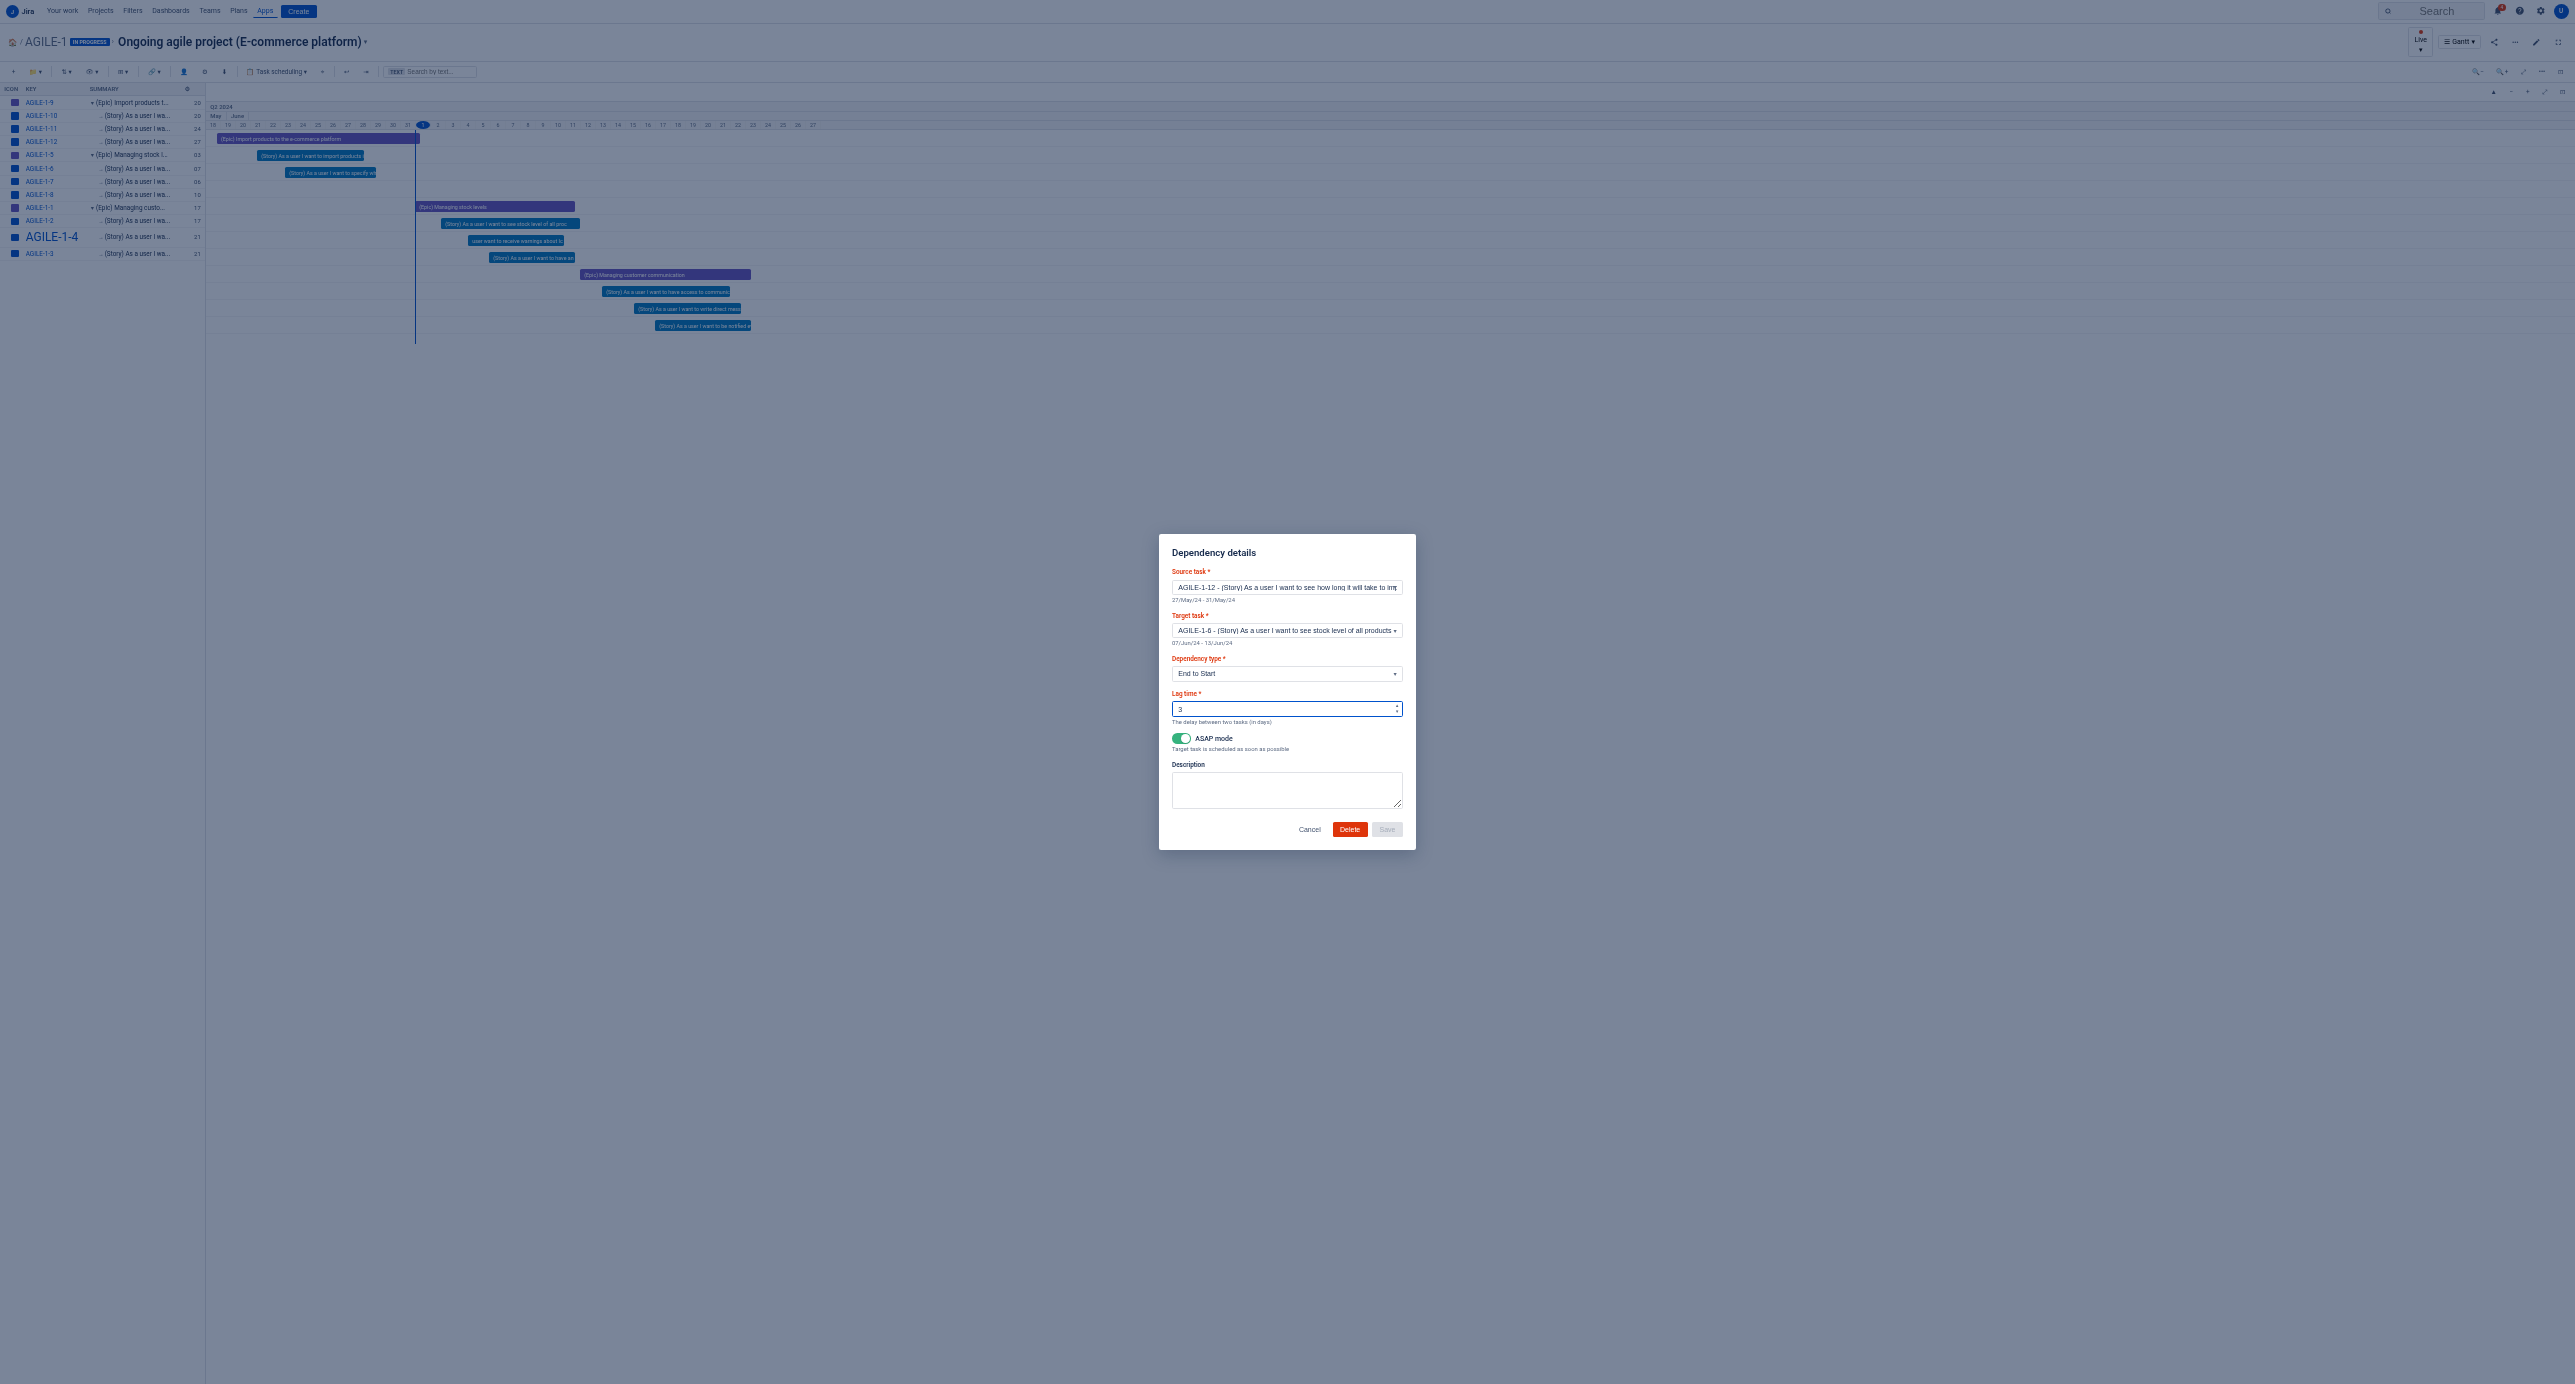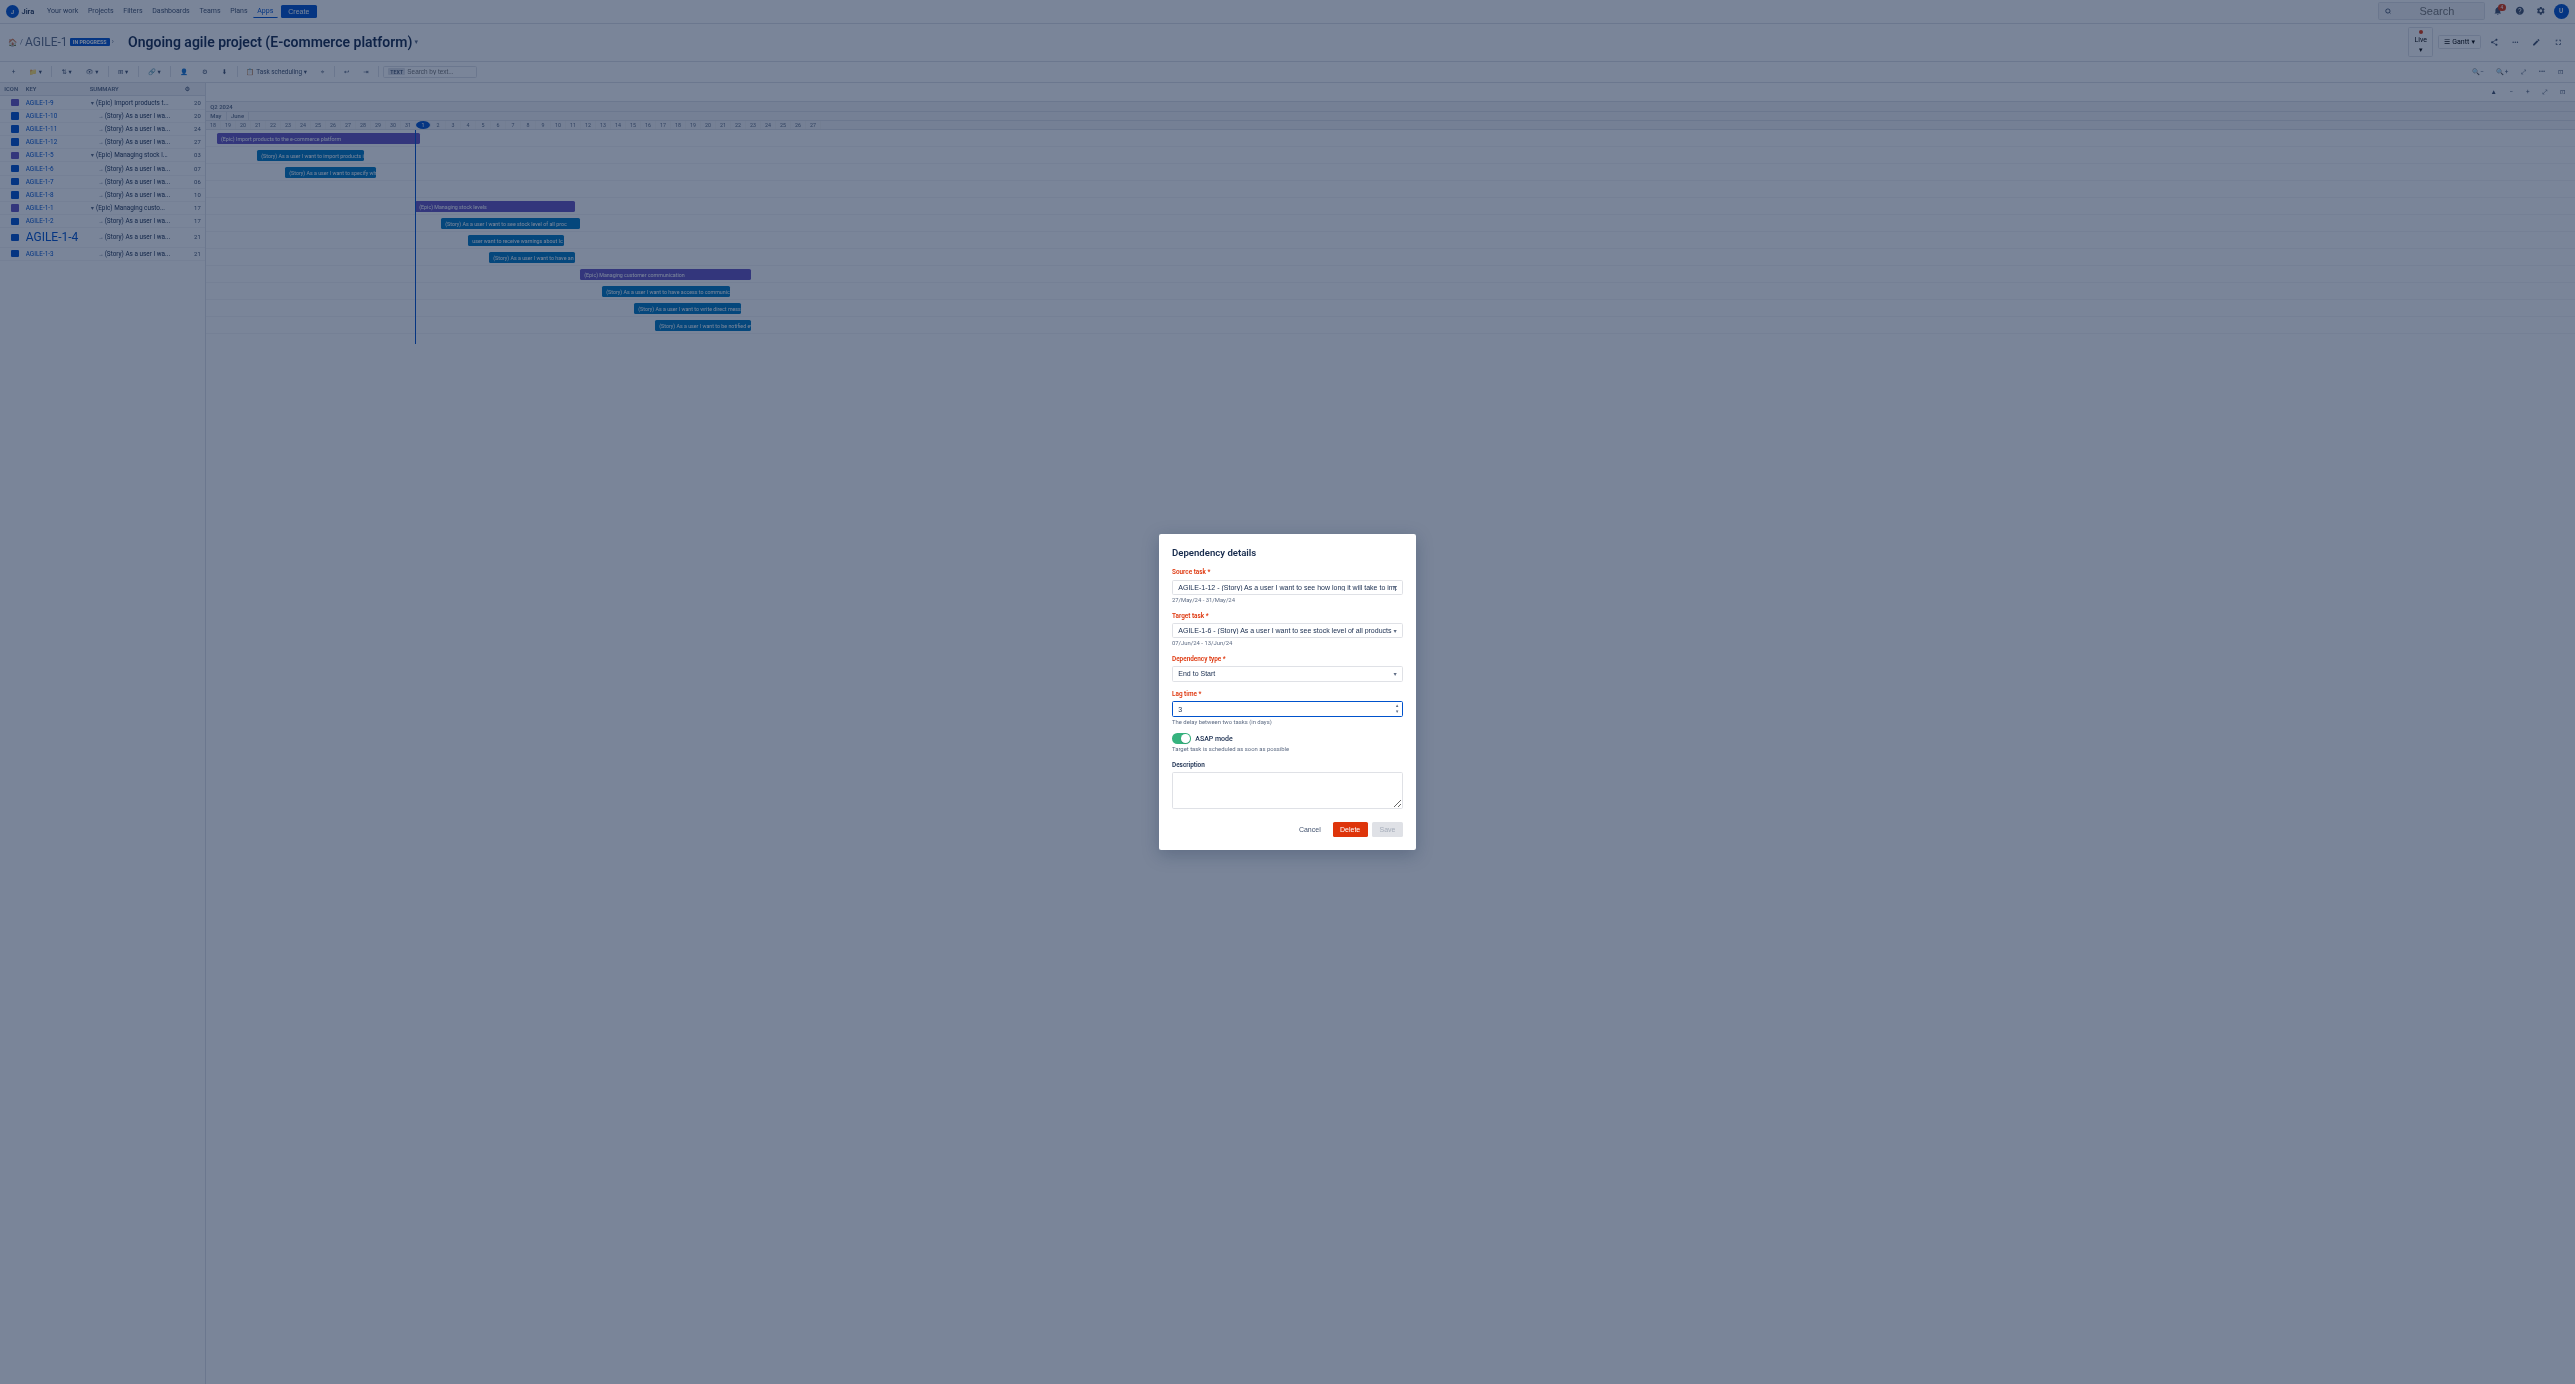--- a/index.html
+++ b/index.html
@@ -18,21 +18,21 @@
     .nav-right { margin-left: auto; display: flex; align-items: center; gap: 4.3px; }
     .search-box { display: flex; align-items: center; background: #f4f5f7; border: 0.5px solid #dfe1e6; border-radius: 1.6px; padding: 2.1px 5.3px; gap: 3.2px; width: 107px; cursor: text; }
     .search-box input { border: none; background: transparent; outline: none; font-size: 11px; color: #42526e; width: 100%; text-align: center; }
     .nav-icon-btn { width: 17px; height: 17px; border-radius: 50%; display: flex; align-items: center; justify-content: center; cursor: pointer; position: relative; }
     .badge { position: absolute; top: 1.1px; right: 1.1px; background: #de350b; color: #fff; font-size: 4.8px; border-radius: 50%; width: 7.5px; height: 7.5px; display: flex; align-items: center; justify-content: center; }
     .avatar { width: 15px; height: 15px; border-radius: 50%; background: #0052cc; display: flex; align-items: center; justify-content: center; color: #fff; font-size: 6.4px; font-weight: 600; }
 
     
     .project-header { background: #fff; border-bottom: 0.5px solid #dfe1e6; padding: 3.2px 8.6px; display: flex; align-items: center; justify-content: space-between; }
     .project-breadcrumb { display: flex; align-items: center; gap: 3.2px; font-size: 12px; color: #5e6c84; }
-    .project-title { font-size: 14px; font-weight: 600; color: #172b4d; display: flex; align-items: center; gap: 2.1px; margin-left: 10px; }
+    .project-title { font-size: 12px; font-weight: 600; color: #172b4d; display: flex; align-items: center; gap: 2.1px; }
     .status-badge { font-size: 5.3px; font-weight: 700; background: #0052cc; color: #fff; padding: 1.1px 3.2px; border-radius: 1.1px; }
     .project-header-right { display: flex; align-items: center; gap: 4.3px; }
     .live-btn { display: flex; align-items: center; gap: 2.1px; border: 0.5px solid #dfe1e6; border-radius: 1.6px; padding: 2.1px 5.3px; cursor: pointer; font-size: 7px; flex-direction: column; }
     .gantt-btn { display: flex; align-items: center; gap: 2.1px; border: 0.5px solid #dfe1e6; border-radius: 1.6px; padding: 2.1px 5.3px; cursor: pointer; font-size: 7px; }
 
     
     .toolbar { background: #fff; border-bottom: 0.5px solid #dfe1e6; padding: 3.2px 6.4px; display: flex; align-items: center; gap: 3.2px; }
     .toolbar-btn { display: flex; align-items: center; gap: 1.6px; padding: 2.1px 4.3px; border-radius: 1.6px; cursor: pointer; color: #42526e; font-size: 6.4px; border: 0.5px solid transparent; }
     .toolbar-divider { width: 0.5px; height: 10.7px; background: #dfe1e6; margin: 0 1.1px; }
     .toolbar-search { display: flex; align-items: center; background: #fff; border: 0.5px solid #dfe1e6; border-radius: 1.6px; padding: 1.6px 4.3px; gap: 2.1px; min-width: 86px; }

